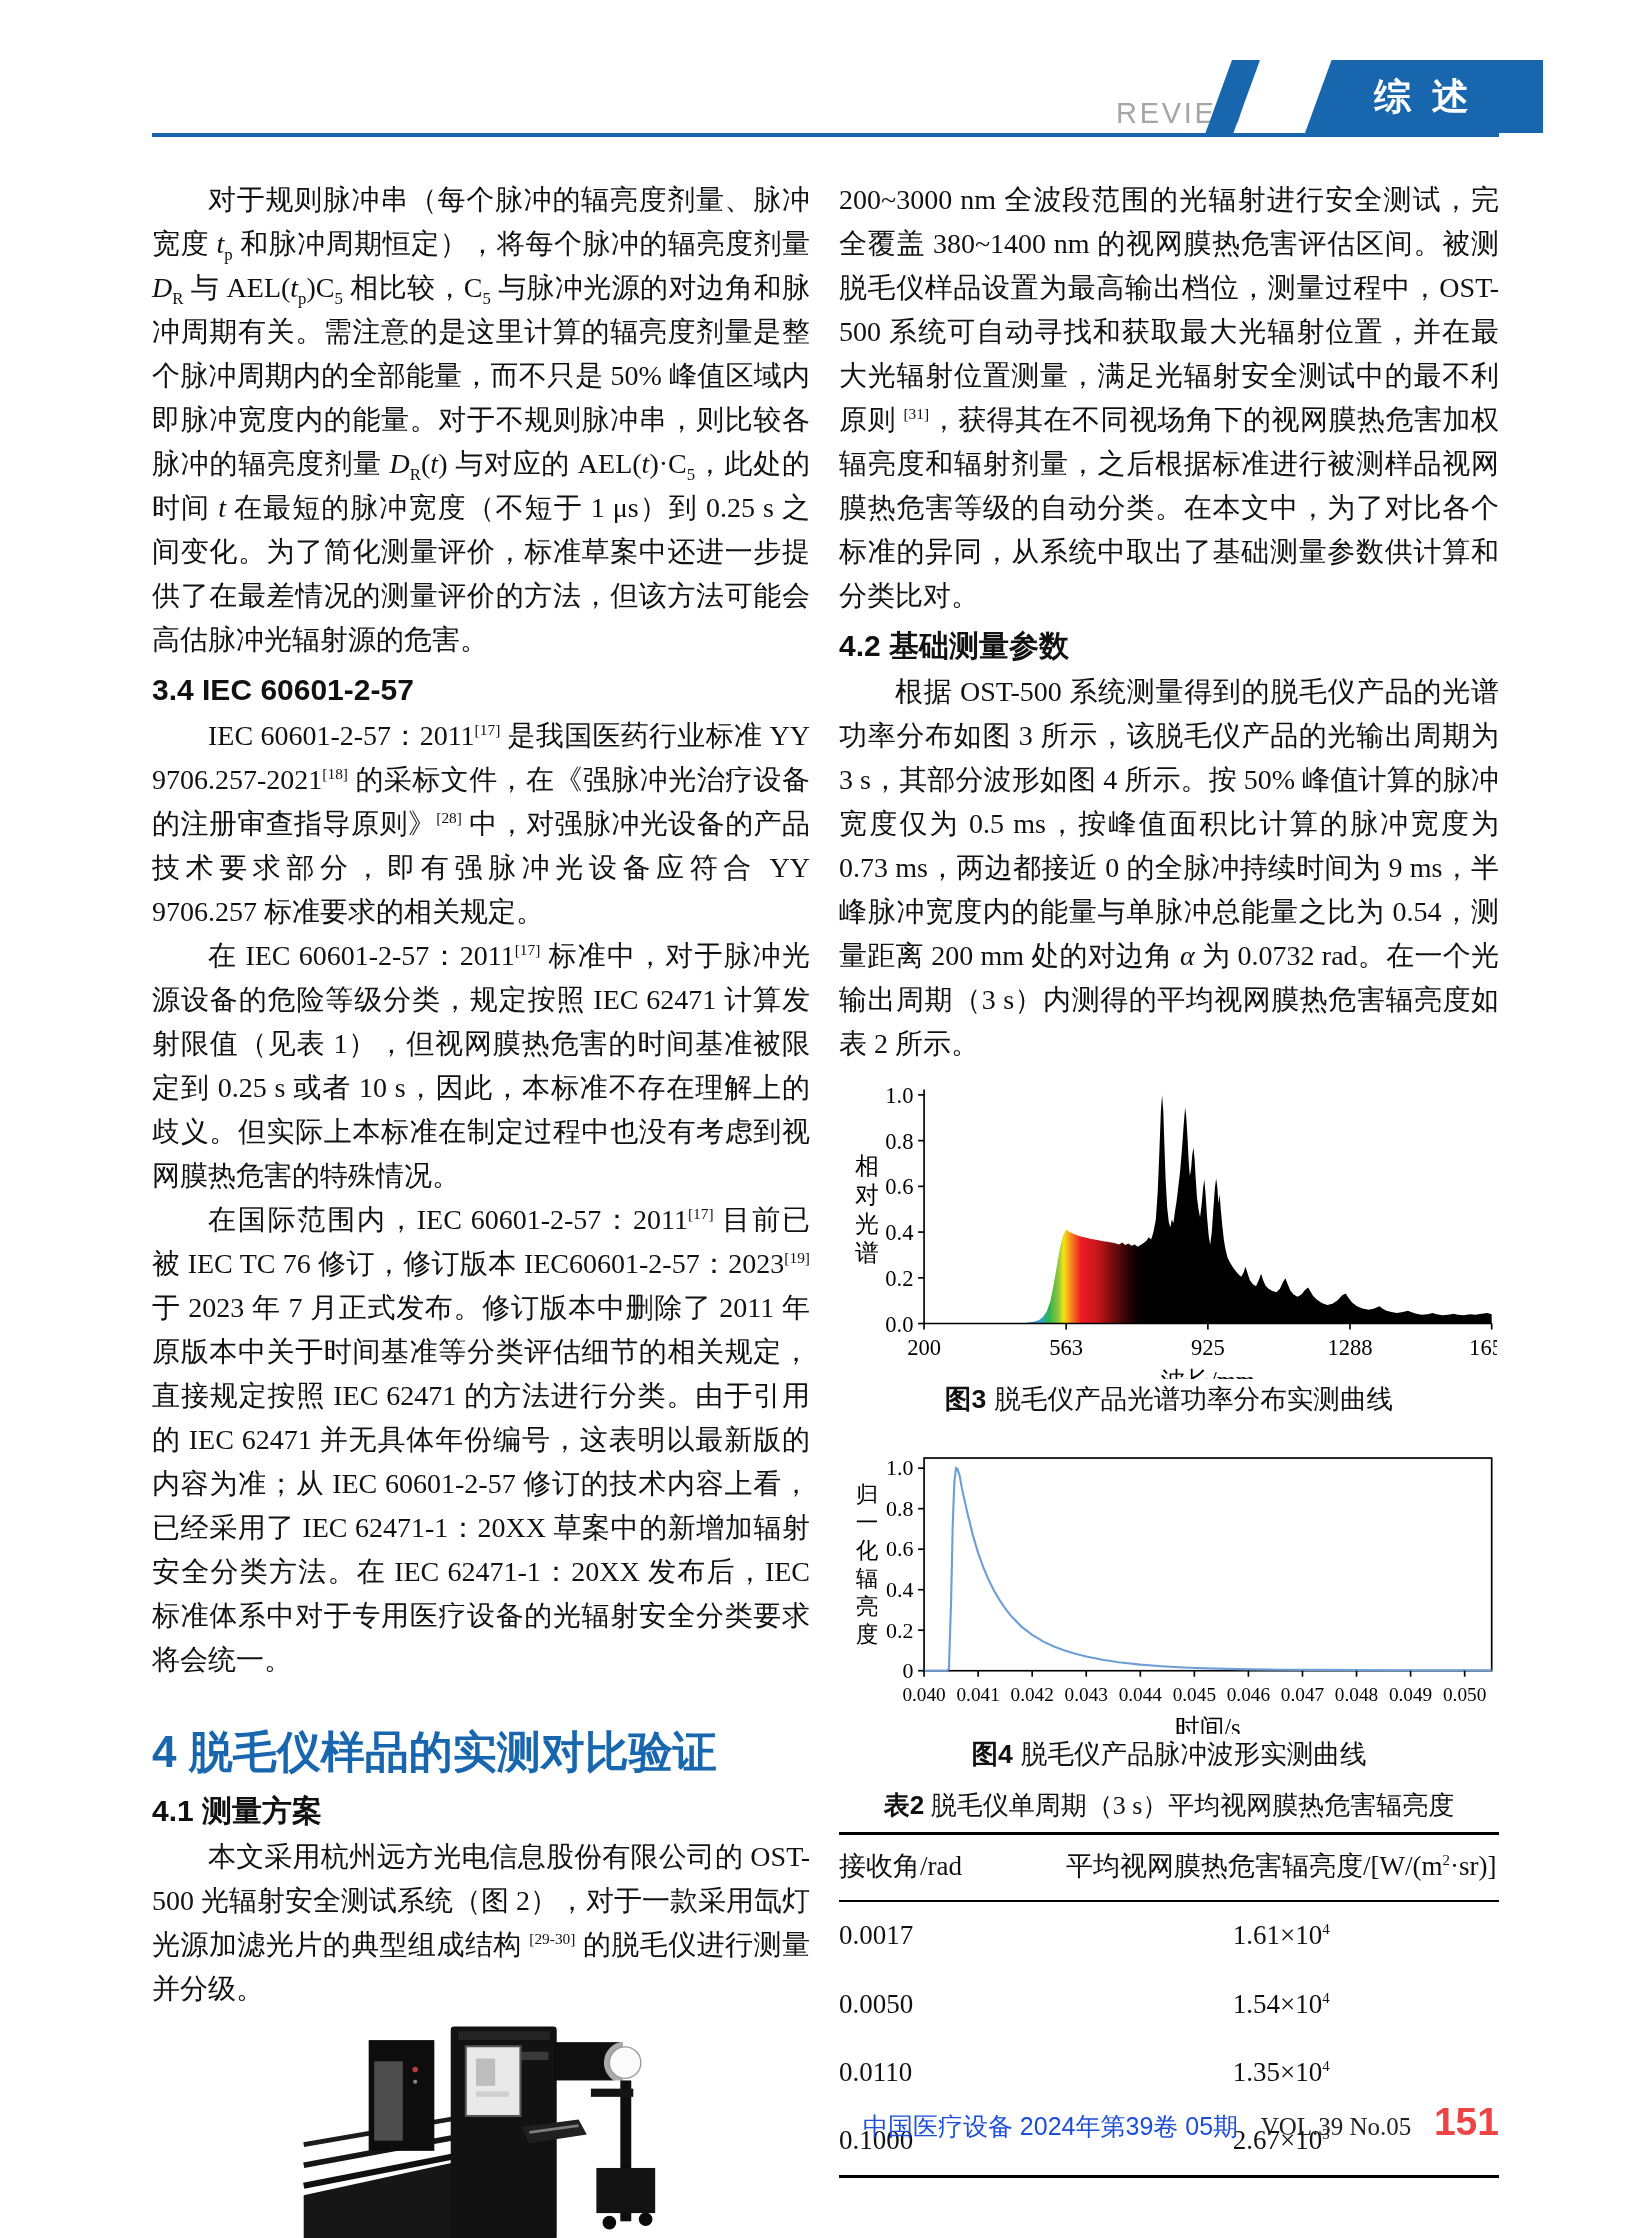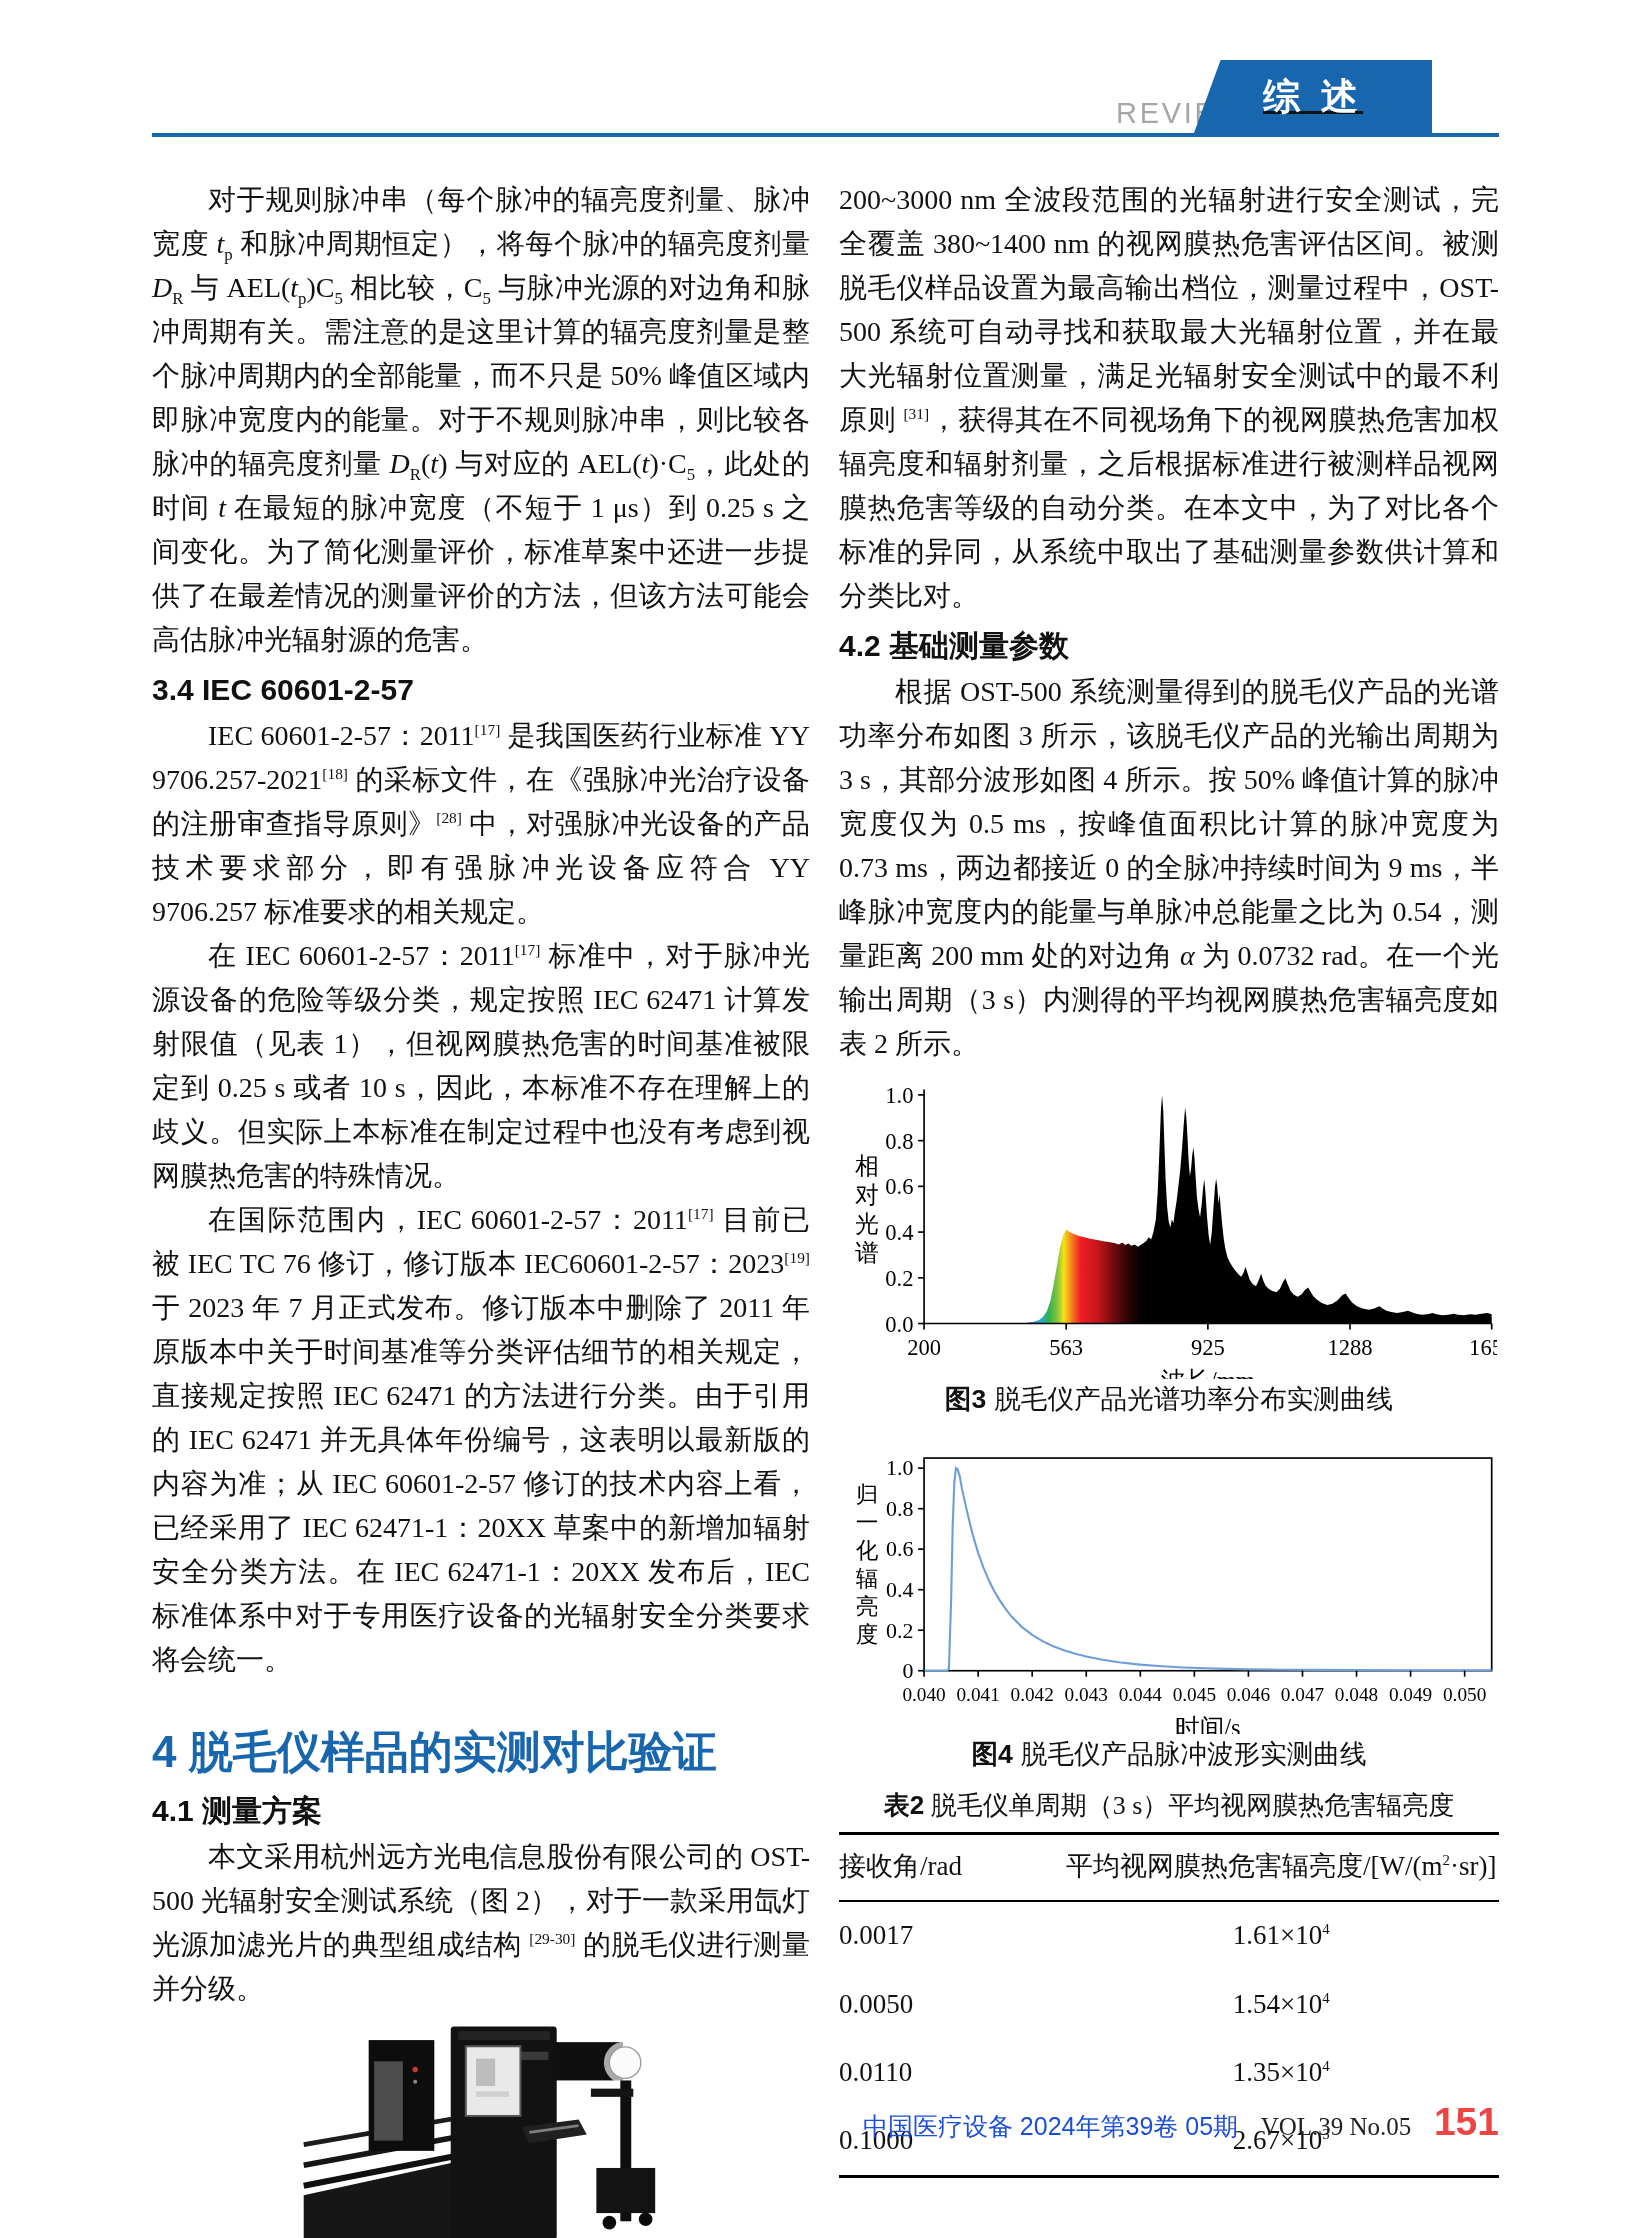--- a/index.html
+++ b/index.html
@@ -3,23 +3,23 @@
 <meta charset="utf-8">
 <style>
   html,body{margin:0;padding:0;background:#888;}
   .page{position:relative;width:1650px;height:2239px;background:#ffffff;overflow:hidden;
         font-family:"Liberation Serif","DejaVu Serif",serif;color:#111;}
   
   .hdr-review{position:absolute;left:1116px;top:97px;font-family:"Liberation Sans","DejaVu Sans",sans-serif;
               font-size:29px;line-height:33px;color:#a6a6a6;letter-spacing:2.7px;}
   .hdr-slash{position:absolute;left:1232px;top:60px;width:28px;height:73px;background:#1766ae;
              transform:skewX(-20deg);transform-origin:top left;}
-  .hdr-band{position:absolute;left:1194px;top:60px;width:238px;height:73px;background:#1766ae;
+  .hdr-band{position:absolute;left:1305px;top:60px;width:238px;height:73px;background:#1766ae;
             clip-path:polygon(26.6px 0,100% 0,100% 100%,0 100%);
-            display:flex;align-items:center;justify-content:center;text-decoration:underline;}
+            display:flex;align-items:center;justify-content:center;}
   .hdr-band span{color:#fff;font-family:"Liberation Sans","DejaVu Sans",sans-serif;
                  font-weight:bold;font-size:37px;letter-spacing:5.3px;}
   .hdr-line{position:absolute;left:152px;top:133px;width:1347px;height:4px;background:#1766ae;}
   
   .col{position:absolute;top:178px;width:658px;}
   #left-col{left:152px;}
   #right-col{left:839px;width:660px;}
   .para{margin:0;font-size:28px;line-height:44px;text-align:justify;text-indent:56px;}
   .para.noindent{text-indent:0;}
   .it{font-style:italic;}

